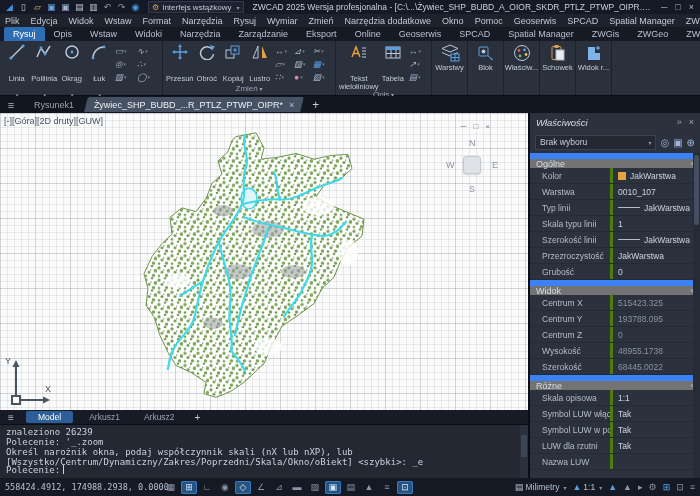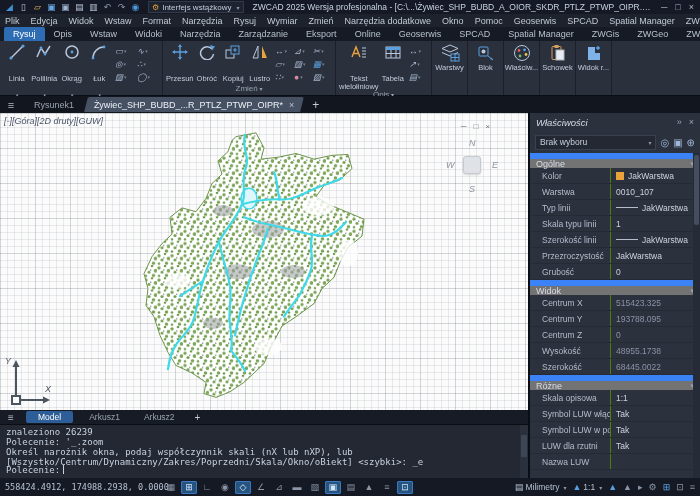--- a/index.html
+++ b/index.html
@@ -68,21 +68,21 @@
   .dt-close { margin-left:6px; color:#b9c2d0; font-size:9px; }
   .dt-add { color:#c3ccda; font-size:12px; padding:0 10px; }
 
   
   .canvas { position:absolute; top:113px; left:0; width:528px; height:297px; background-color:#fbfbfc;
     background-image:
       linear-gradient(to right, rgba(70,80,90,0.10) 1px, transparent 1px),
       linear-gradient(to bottom, rgba(70,80,90,0.10) 1px, transparent 1px),
       linear-gradient(to right, rgba(70,80,90,0.14) 1px, transparent 1px),
       linear-gradient(to bottom, rgba(70,80,90,0.14) 1px, transparent 1px);
-    background-size:7px 7px, 7px 7px, 35px 35px, 35px 35px; overflow:hidden;font-style:italic; }
+    background-size:7px 7px, 7px 7px, 35px 35px, 35px 35px; overflow:hidden; }
   .vp-label { position:absolute; top:3px; left:4px; color:#4a5568; font-size:9px; }
   .cwin { position:absolute; top:9px; right:38px; display:flex; gap:7px; }
   .cwin span { color:#6b7685; font-size:8px; line-height:9px; }
   .compass { position:absolute; left:444px; top:25px; width:56px; height:56px; }
   .compass span { position:absolute; color:#8b939e; font-size:9px; }
   .compass .n { top:0; left:25px; } .compass .s { bottom:0; left:25px; }
   .compass .w { top:22px; left:2px; } .compass .e { top:22px; right:2px; }
   .viewcube { position:absolute; top:18px; left:19px; width:18px; height:18px; background:#dfe3e7;
     border:1px solid #c4cad1; border-radius:3px; box-shadow:0 1px 2px rgba(0,0,0,0.15); }
   .map { position:absolute; left:118px; top:18px; }
@@ -100,21 +100,21 @@
   .sel-box .lbl { flex:1; }
   .ptool { color:#9fb6d8; font-size:10px; }
   .psec { height:15px; background:#737373; color:#d5dce8; font-size:9px; display:flex;
     align-items:center; padding:0 6px; border-top:6px solid #3b82f6; }
   .psec .cap { flex:1; }
   .psec::after { content:"▾"; font-size:7px; color:#9aa4b6; }
   .prow { height:16px; display:flex; border-bottom:1px solid #252b35; font-size:8.5px; }
   .plabel { width:80px; padding-left:12px; color:#b4bdcb; display:flex; align-items:center;
     white-space:nowrap; overflow:hidden; }
   .pvalue { flex:1; color:#ccd4e0; display:flex; align-items:center; padding-left:5px;
-    border-left:1px solid #4d7c0f; white-space:nowrap; overflow:hidden; }
+    border-left:3px solid #4d7c0f; white-space:nowrap; overflow:hidden; }
   .prow.dim .pvalue { color:#8a94a5; }
   .swatch { display:none; width:8px; height:8px; margin-right:4px; flex:none; }
   .pline { display:none; width:22px; height:1px; background:#b4bdcb; margin-right:4px; flex:none; }
   .prow.linepre .pline { display:inline-block; }
   .props-scroll { position:absolute; right:0; top:40px; bottom:0; width:7px; background:#262c37; }
   .props-thumb { position:absolute; top:2px; left:1px; width:5px; height:70px; background:#454e5e;
     border-radius:2px; }
 
   
   .laybar { position:absolute; top:410px; left:0; width:528px; height:14px; background:#161b25;

